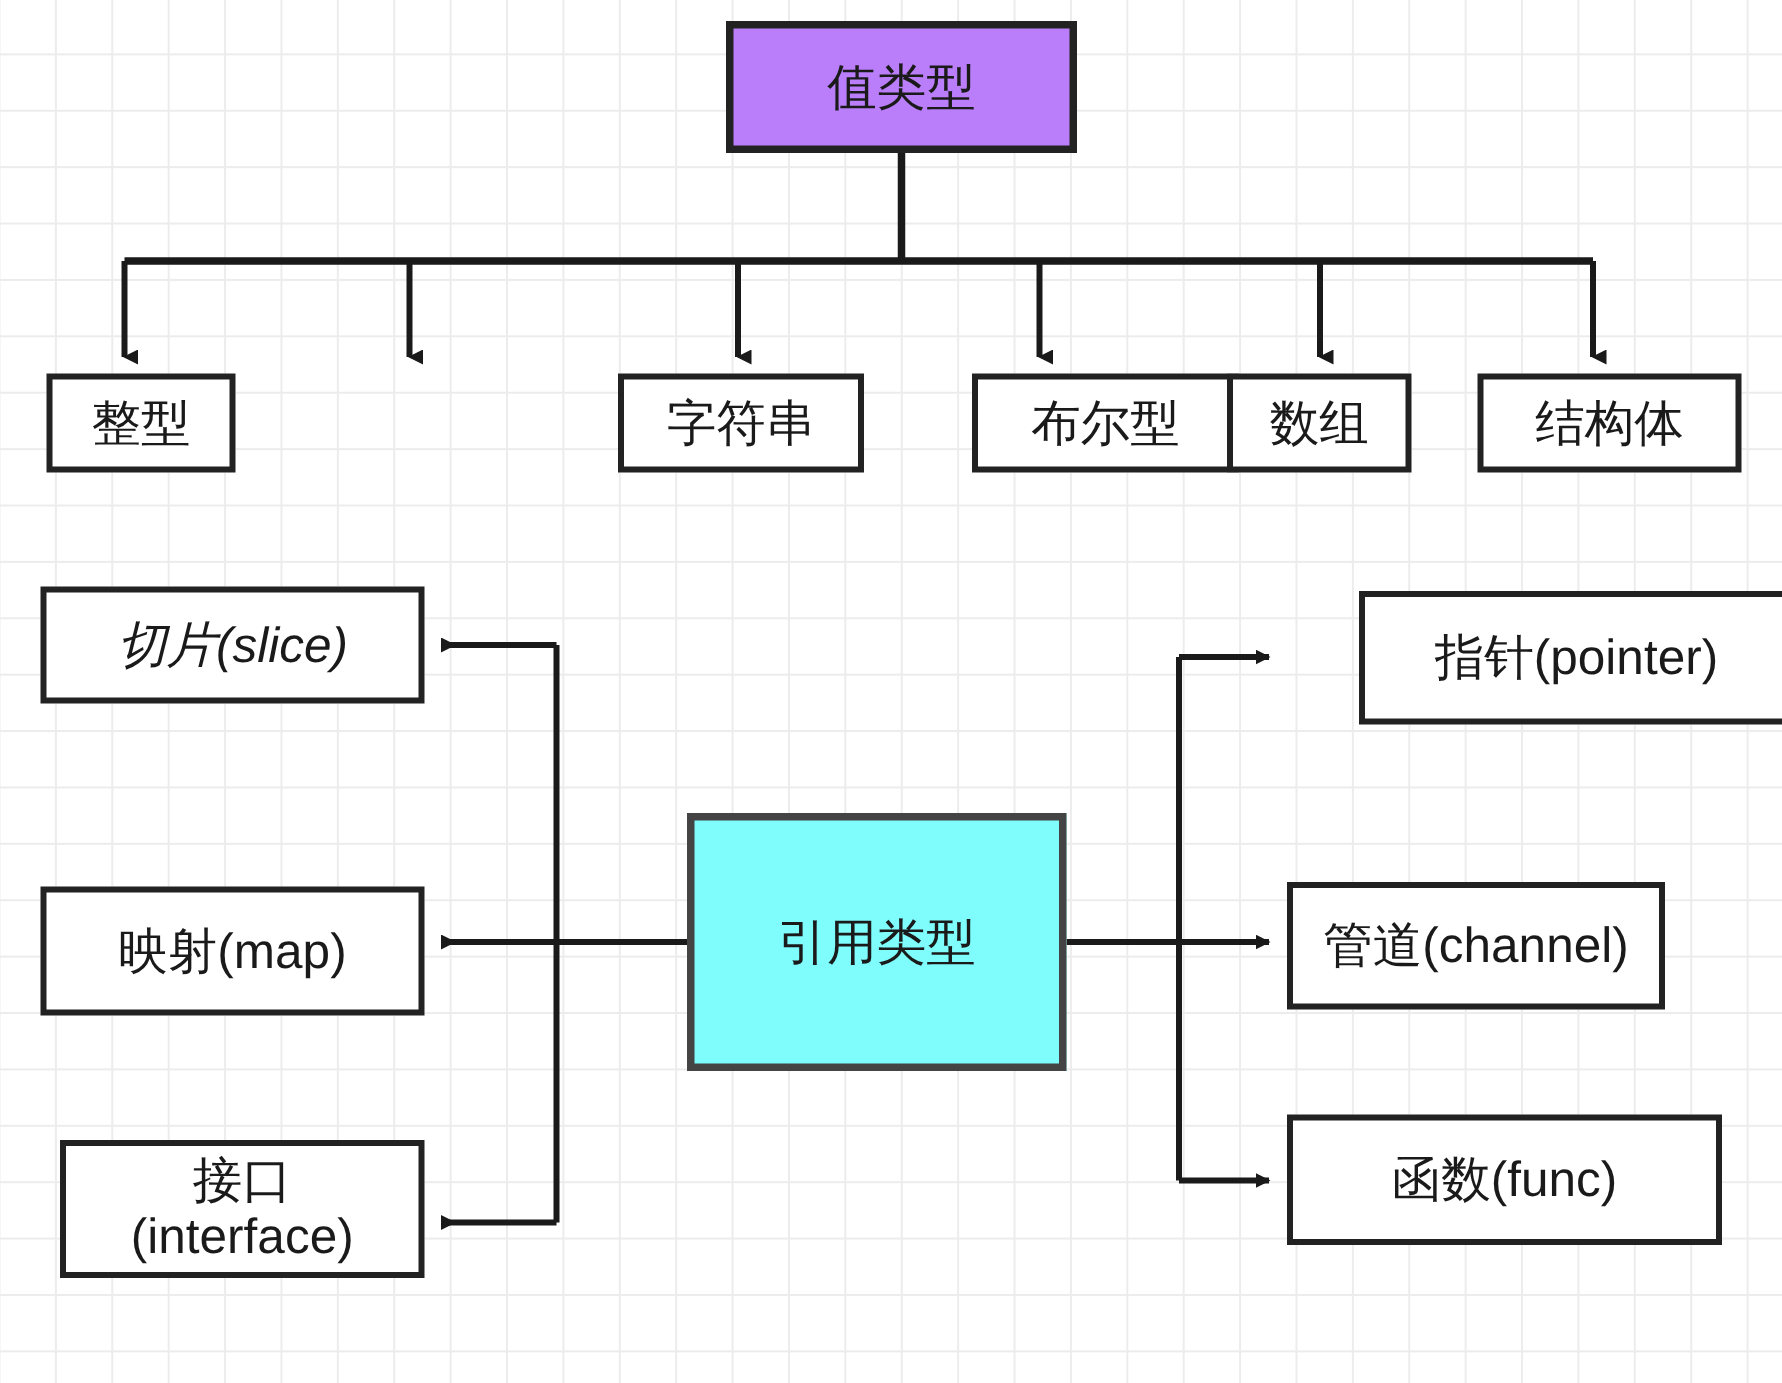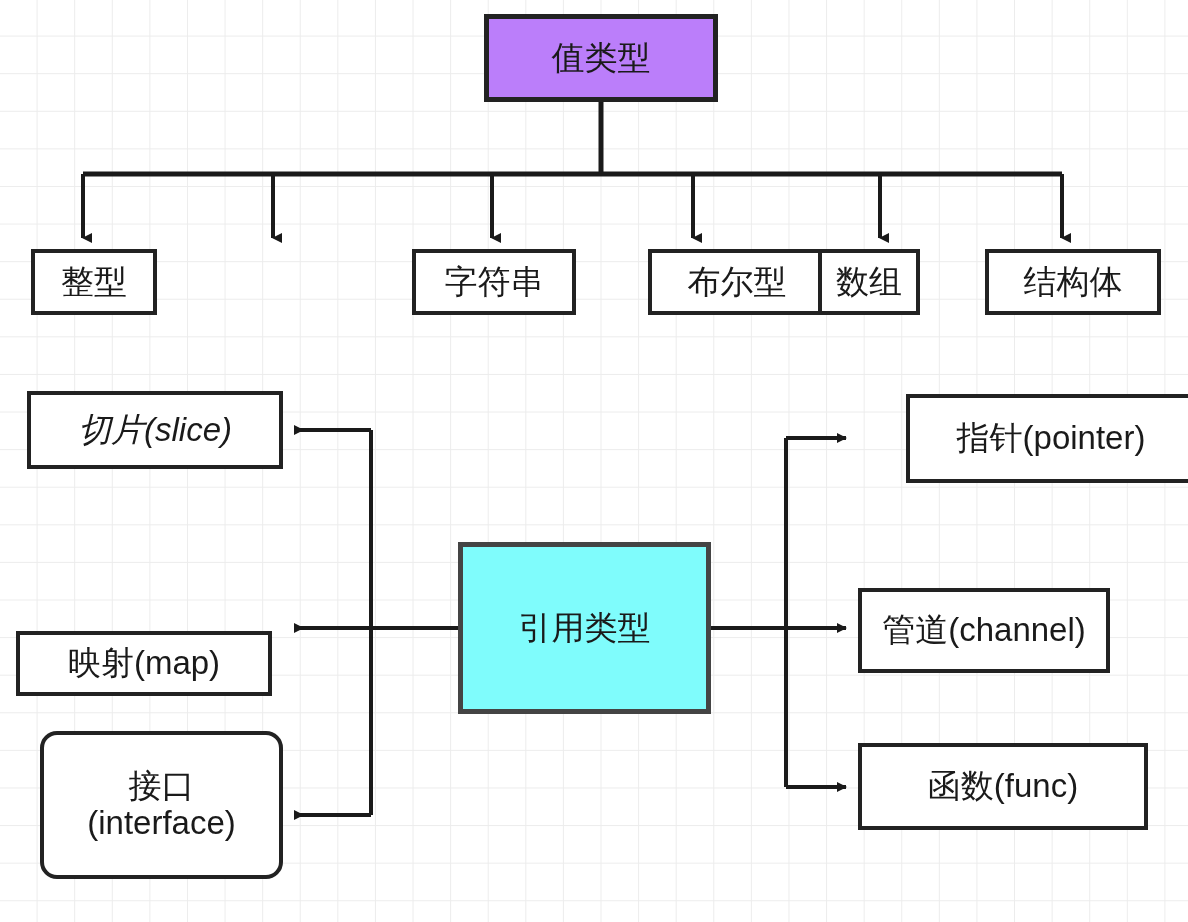--- a/index.html
+++ b/index.html
@@ -108,31 +108,31 @@
 
   <div class="node plain" style="left:31px; top:249px; width:126px; height:66px;">整型</div>
 
   <div class="node root" style="left:484px; top:14px; width:234px; height:88px;">值类型</div>
 
 
   <div class="node plain" style="left:412px; top:249px; width:164px; height:66px;">字符串</div>
 
   <div class="node plain" style="left:608px; top:249px; width:178px; height:66px;margin-left:40px;">布尔型</div>
 
-  <div class="node plain" style="left:818px; top:249px; width:102px; height:66px;">数组</div>
+  <div class="node plain" style="left:818px; top:249px; width:123px; height:66px;">数组</div>
 
   <div class="node plain" style="left:974px; top:249px; width:176px; height:66px;margin-left:11px;">结构体</div>
 
   <div class="node ref" style="left:458px; top:542px; width:253px; height:172px;">引用类型</div>
 
   <div class="node plain" style="left:27px; top:391px; width:256px; height:78px;font-style:italic;">切片(slice)</div>
 
-  <div class="node plain" style="left:16px; top:591px; width:256px; height:65px;margin-top:40px;">映射(map)</div>
+  <div class="node plain" style="left:27px; top:591px; width:256px; height:86px;">映射(map)</div>
 
-  <div class="node plain twoline" style="left:40px; top:731px; width:243px; height:148px;border-radius:17px;">接口
+  <div class="node plain twoline" style="left:40px; top:760px; width:243px; height:92px;">接口
 (interface)</div>
 
   <div class="node plain" style="left:858px; top:394px; width:290px; height:89px;margin-left:48px;">指针(pointer)</div>
 
   <div class="node plain" style="left:858px; top:588px; width:252px; height:85px;">管道(channel)</div>
 
   <div class="node plain" style="left:858px; top:743px; width:290px; height:87px;">函数(func)</div>
 
 </div>
 

